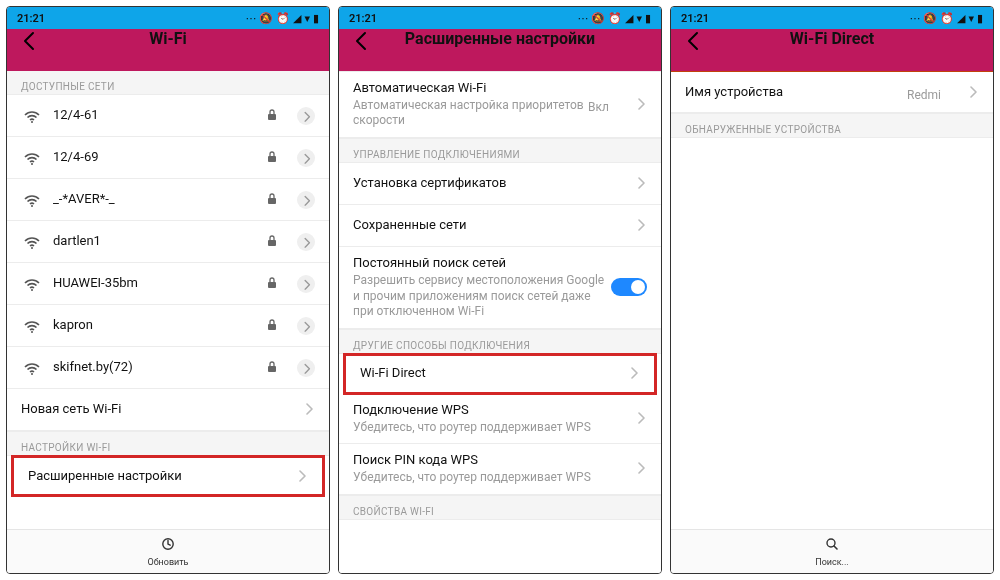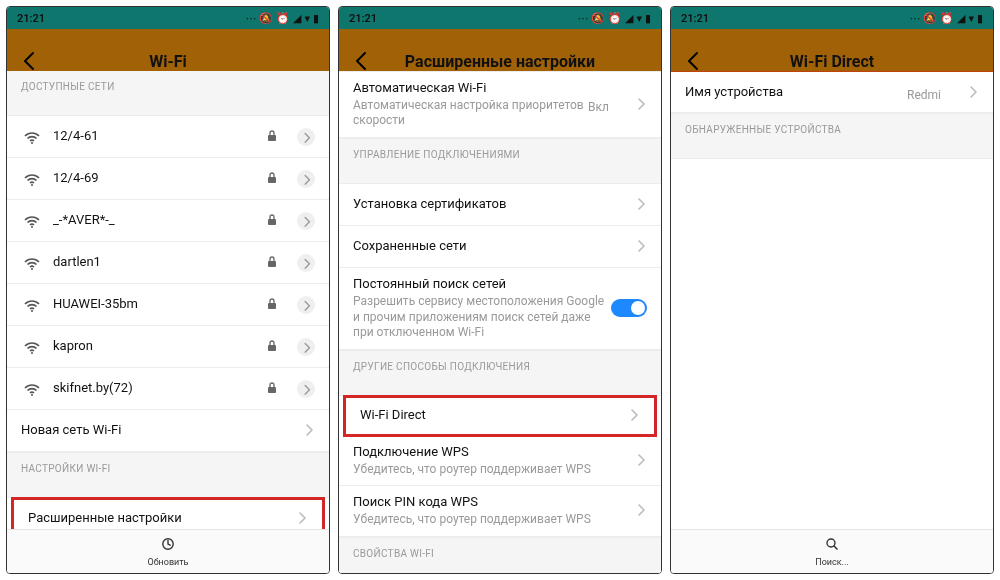--- a/index.html
+++ b/index.html
@@ -22,31 +22,31 @@
     overflow: hidden;
     position: relative;
   }
   .statusbar {
     height: 22px;
     display: flex;
     align-items: center;
     justify-content: space-between;
     padding: 0 10px;
     font-size: 11px;
-    background: #0f766e;
+    background: #0ea5e9;
     color: #111;
   }
   .statusbar-left { font-weight: 600; }
   .statusbar-right { display: flex; align-items: center; gap: 3px; }
   .appbar {
     height: 42px;
     display: flex;
-    align-items: flex-end;
+    align-items: flex-start;
     padding: 0 8px;
-    background: #a16207;
+    background: #be185d;
   }
   .appbar .back {
     width: 28px;
     display: flex;
     align-items: center;
     justify-content: center;
   }
   .appbar .title {
     flex: 1;
     text-align: center;
@@ -54,21 +54,21 @@
     font-weight: 700;
     margin-right: 28px;
     color: #111;
   }
   .scroll {
     flex: 1;
     overflow: hidden;
     background: #fff;
   }
   .section-header {
-    padding: 10px 14px 23px;
+    padding: 10px 14px 2px;
     font-size: 10px;
     letter-spacing: 0.3px;
     color: #9a9a9a;
     background: #f5f5f5;
     border-bottom: 1px solid #ececec;
     border-top: 1px solid #ececec;
   }
   .section-header.first { border-top: none; }
   .row {
     display: flex;

